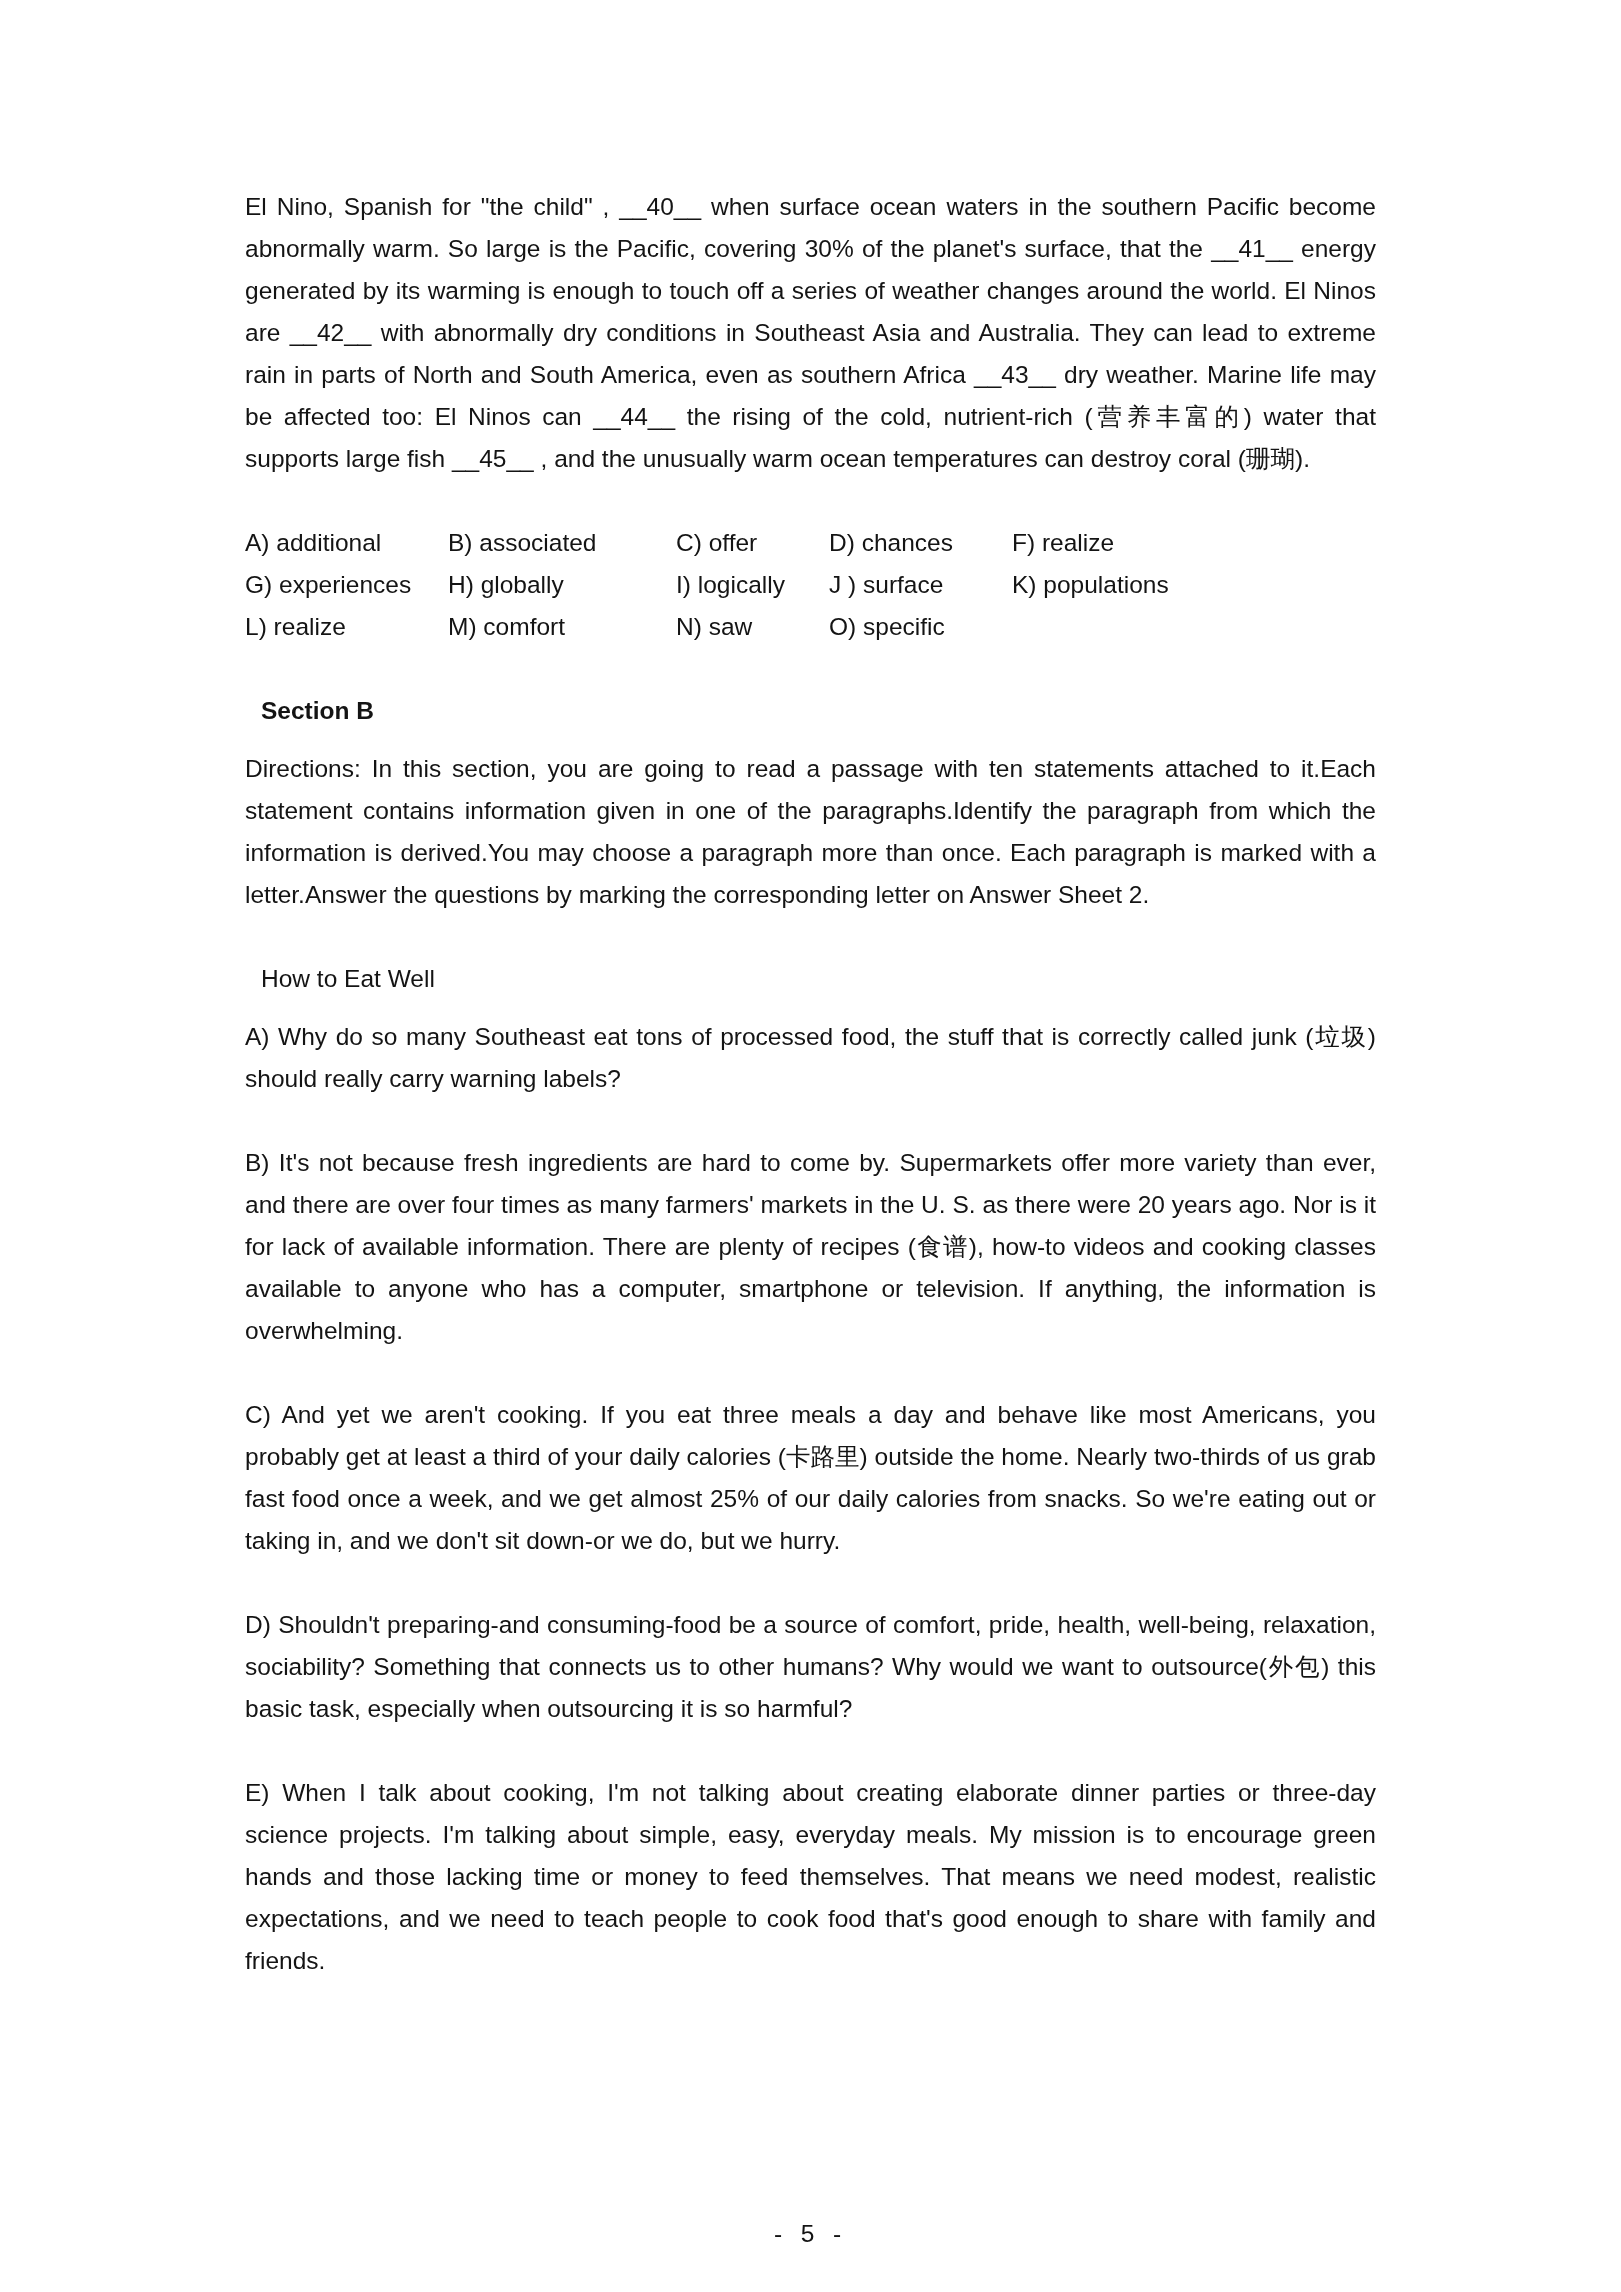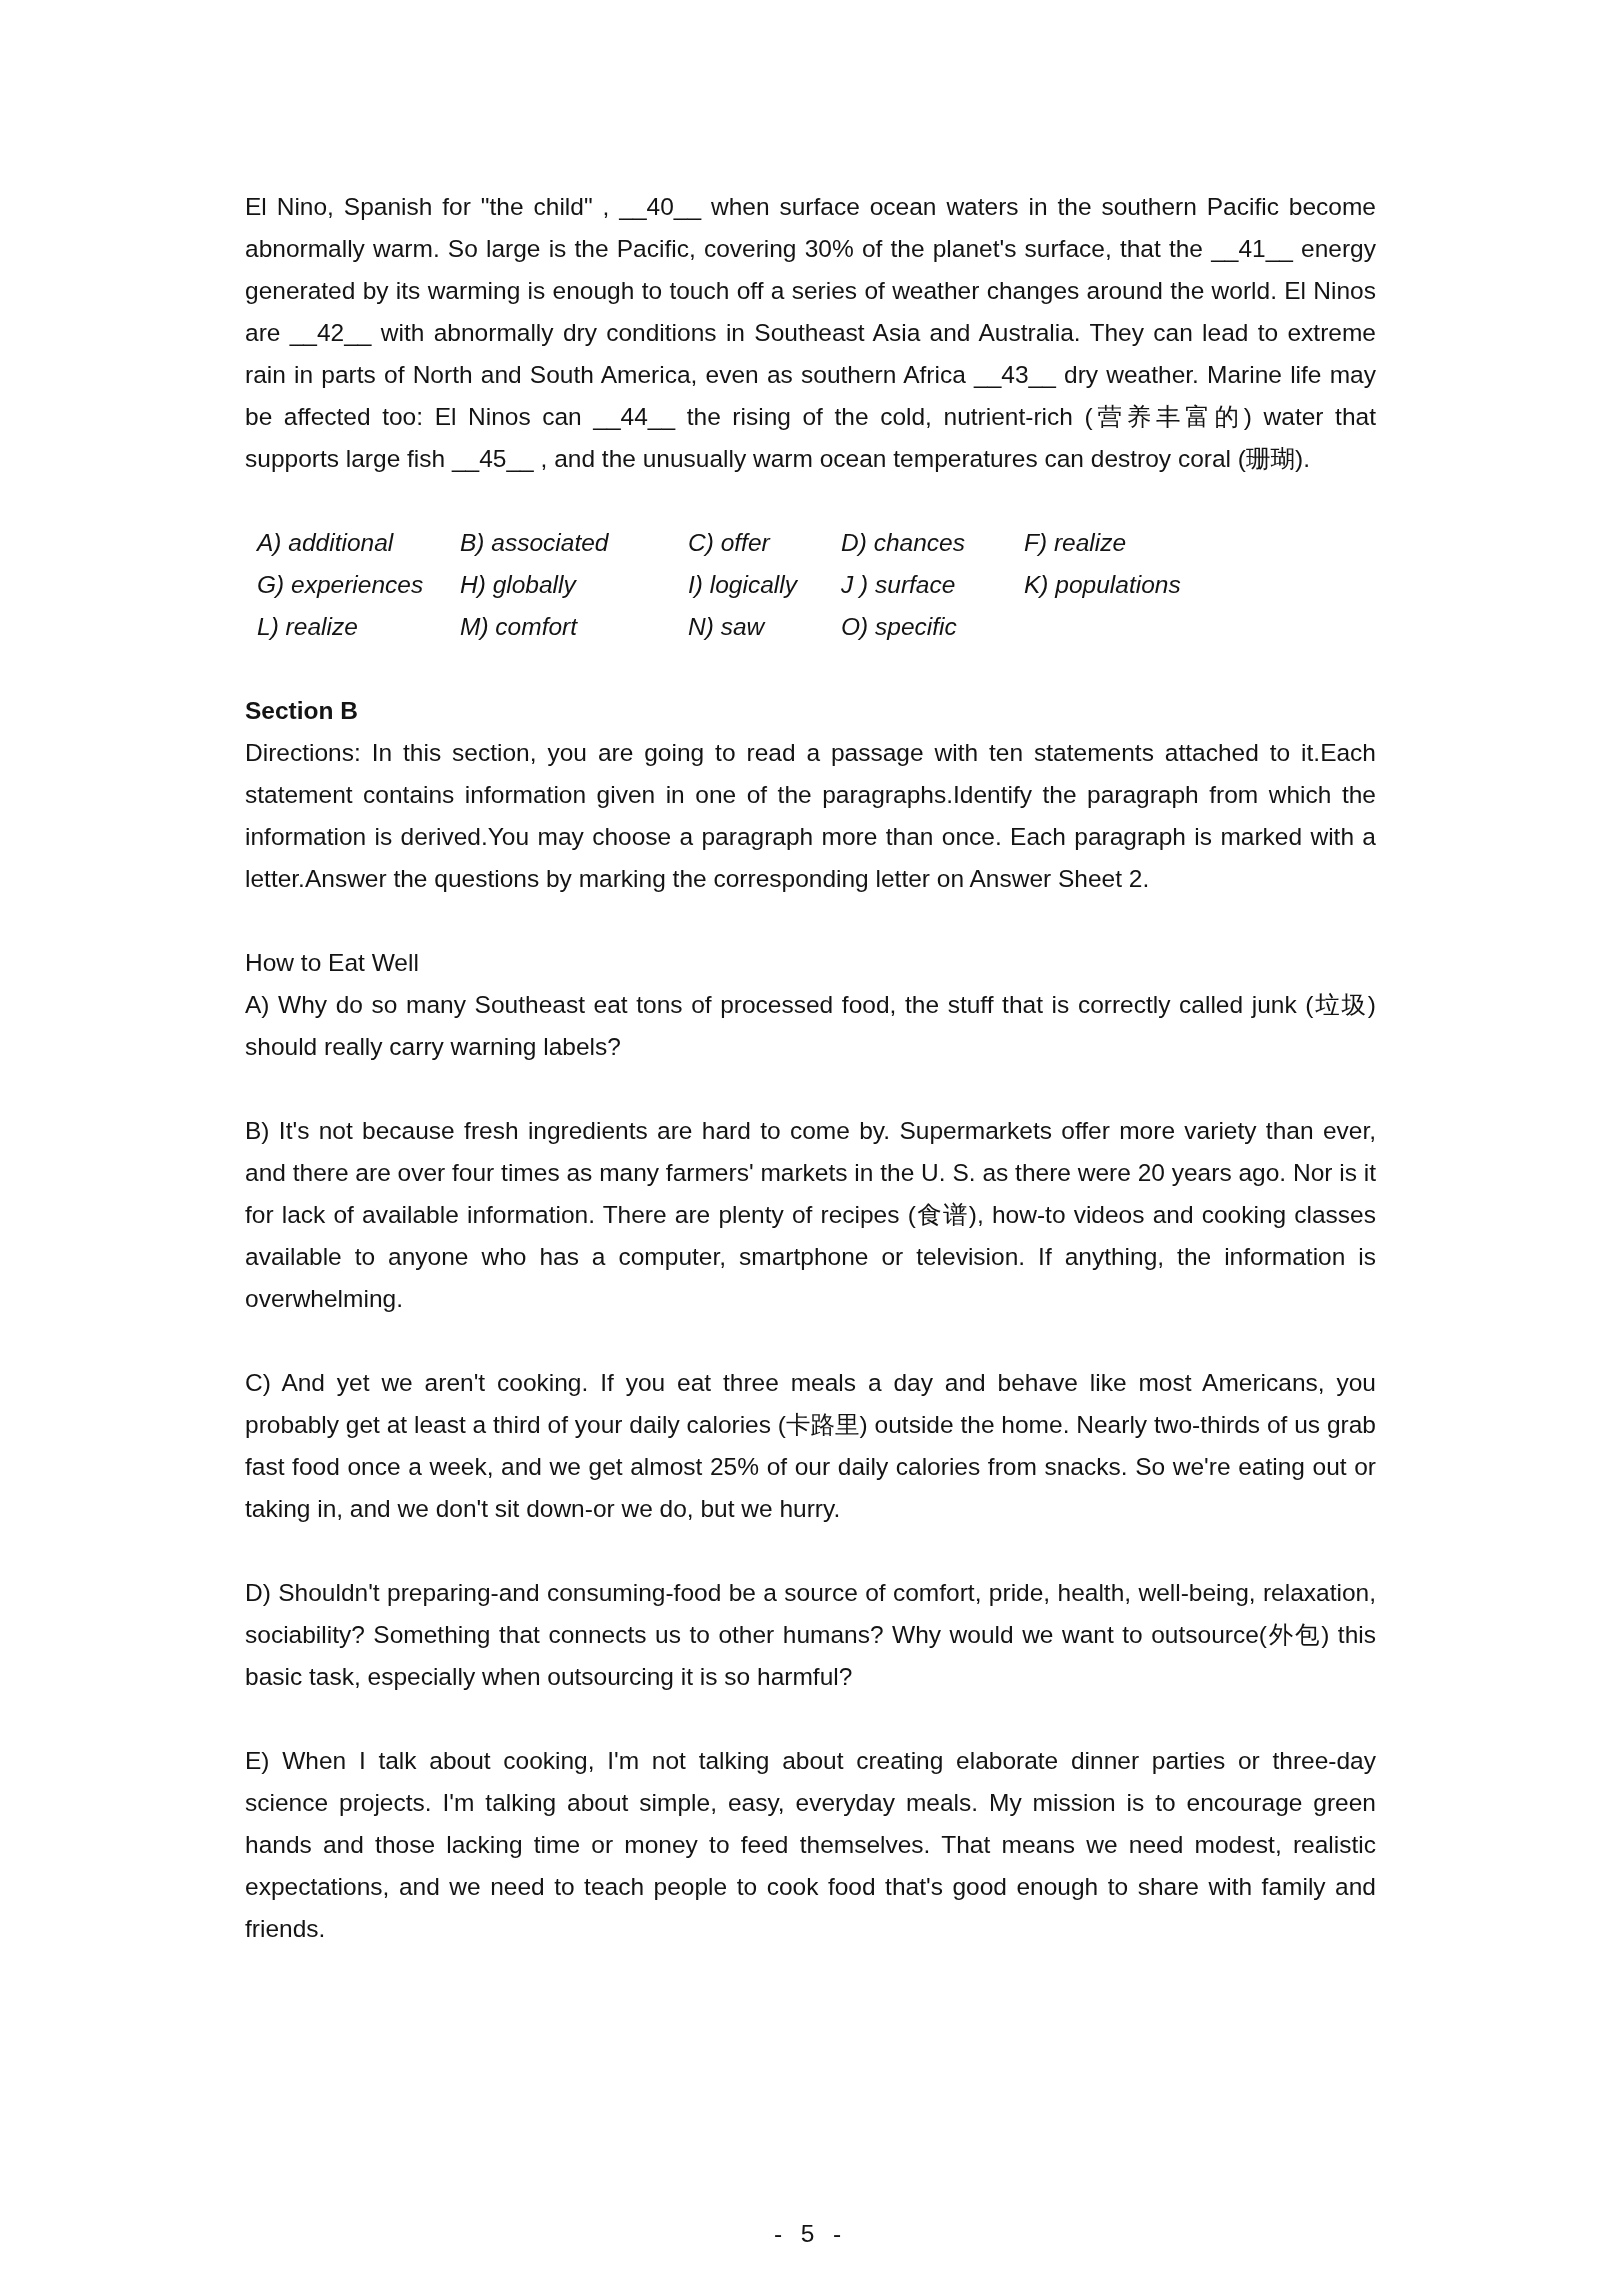--- a/index.html
+++ b/index.html
@@ -22,33 +22,32 @@
     left: 245px;
     top: 186px;
     width: 1131px;
   }
   .para {
     margin: 0 0 42px 0;
     line-height: 42px;
     text-align: justify;
   }
   .line {
-    margin: 0;
+    margin: 16px;
     line-height: 42px;
     text-align: left;
   }
   .bold {
     font-weight: bold;
   }
   .wordbank {
     display: grid;
     grid-template-columns: 203px 228px 153px 183px 1fr;
     line-height: 42px;
-    margin: 0 0 42px 12px;
-    font-style: italic;
+    margin: 0 0 42px 0;
   }
   .wordbank span {
     white-space: nowrap;
   }
   .footer {
     position: absolute;
     left: 0;
     top: 2213px;
     width: 100%;
     text-align: center;

